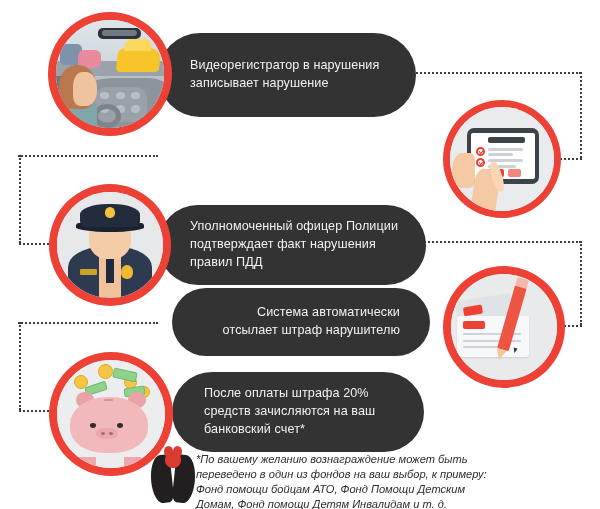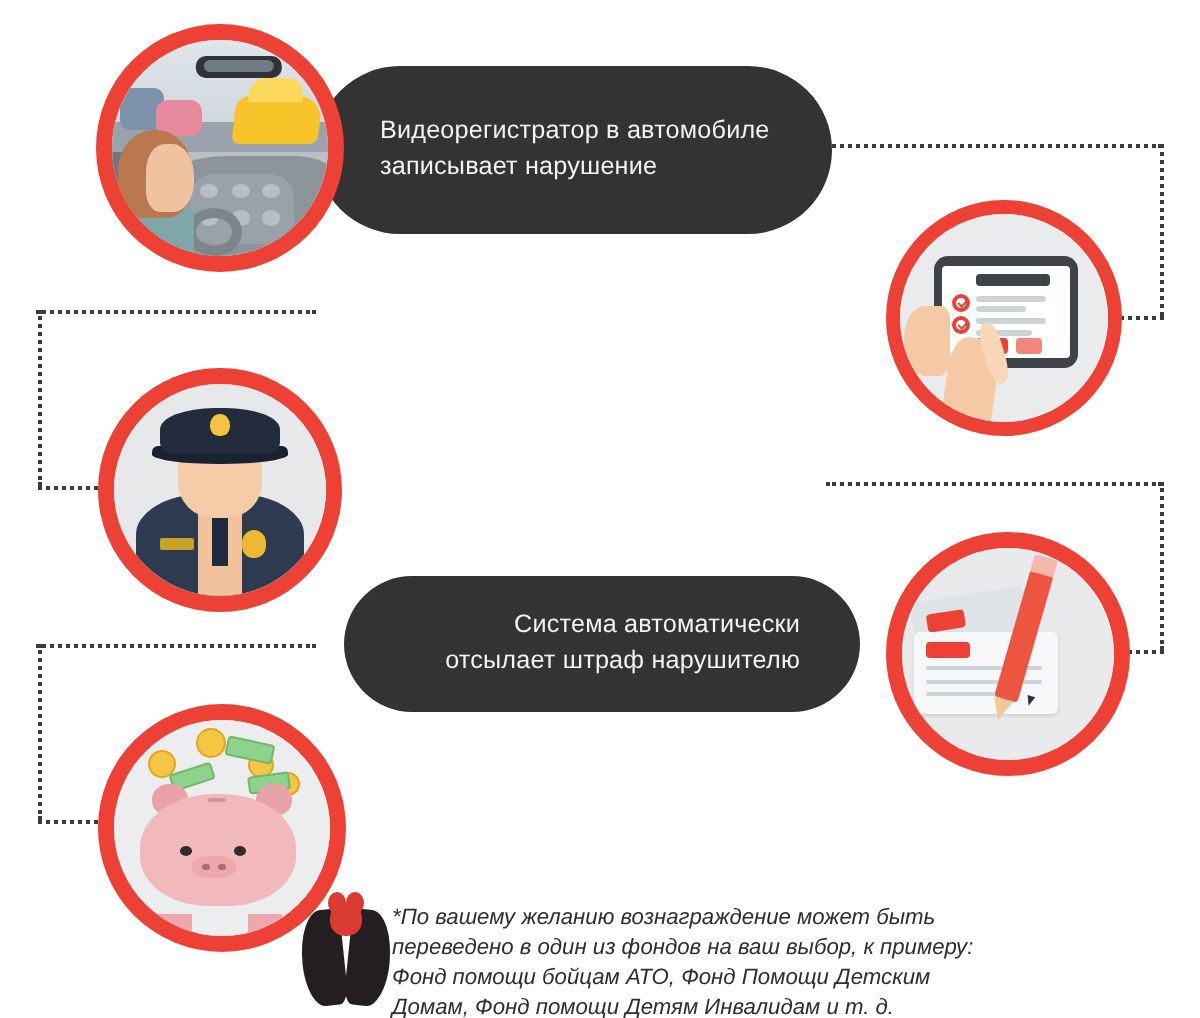--- a/index.html
+++ b/index.html
@@ -227,21 +227,21 @@
   <div class="dotted-h" style="left:413px; top:241px; width:168px;"></div>
   <div class="dotted-v" style="left:580px; top:241px; height:84px;"></div>
   <div class="dotted-h" style="left:556px; top:325px; width:26px;"></div>
 
   <div class="dotted-h" style="left:18px;  top:322px; width:140px;"></div>
   <div class="dotted-v" style="left:19px;  top:322px; height:88px;"></div>
   <div class="dotted-h" style="left:19px;  top:410px; width:30px;"></div>
 
   <div class="pill left-al" style="left:158px; top:33px; width:258px; height:84px;">
     <span class="pill-text">Видеорегистратор в
-автомобиле записывает
+нарушения записывает
 нарушение</span>
   </div>
 
   <div class="circle" style="left:48px; top:12px; width:124px; height:124px;">
     <div class="inner">
       <div class="sc-car">
         <div class="car-sky"></div>
         <div class="car-road"></div>
         <div class="car-blue"></div>
         <div class="car-pink"></div>
@@ -282,20 +282,25 @@
             <div class="tab-btn alt" style="left:58%; bottom:5%; width:20%;"></div>
           </div>
         </div>
         <div class="hand-l"></div>
         <div class="hand-b"></div>
         <div class="finger"></div>
       </div>
     </div>
   </div>
 
+  <div class="pill left-al" style="left:158px; top:205px; width:268px; height:80px;">
+    <span class="pill-text">Уполномоченный офицер
+Полиции подтверждает факт
+нарушения правил ПДД</span>
+  </div>
 
   <div class="circle" style="left:49px; top:184px; width:122px; height:122px;">
     <div class="inner">
       <div class="sc-pol">
         <div class="pol-neck"></div>
         <div class="pol-body"></div>
         <div class="pol-shirt"></div>
         <div class="pol-tie"></div>
         <div class="pol-strip"></div>
         <div class="pol-badge"></div>
@@ -321,20 +326,25 @@
           <div class="doc-line" style="top:42%; width:80%;"></div>
           <div class="doc-line" style="top:58%; width:80%;"></div>
           <div class="doc-line" style="top:74%; width:62%;"></div>
         </div>
         <div class="pencil"></div>
         <div class="pencil-tip"></div>
       </div>
     </div>
   </div>
 
+  <div class="pill left-al" style="left:172px; top:372px; width:252px; height:80px;">
+    <span class="pill-text">После оплаты штрафа 20%
+средств зачисляются на ваш
+банковский счет*</span>
+  </div>
 
   <div class="circle" style="left:49px; top:352px; width:124px; height:124px;">
     <div class="inner">
       <div class="sc-pig">
         <div class="coin" style="left:16%; top:14%; width:13%; height:13%;"></div>
         <div class="coin" style="left:38%; top:4%;  width:14%; height:14%;"></div>
         <div class="coin" style="left:62%; top:15%; width:12%; height:12%;"></div>
         <div class="coin" style="left:75%; top:24%; width:11%; height:11%;"></div>
         <div class="bill" style="left:26%; top:22%; width:20%; height:8%;  transform:rotate(-18deg);"></div>
         <div class="bill" style="left:52%; top:9%;  width:22%; height:9%;  transform:rotate(12deg);"></div>

